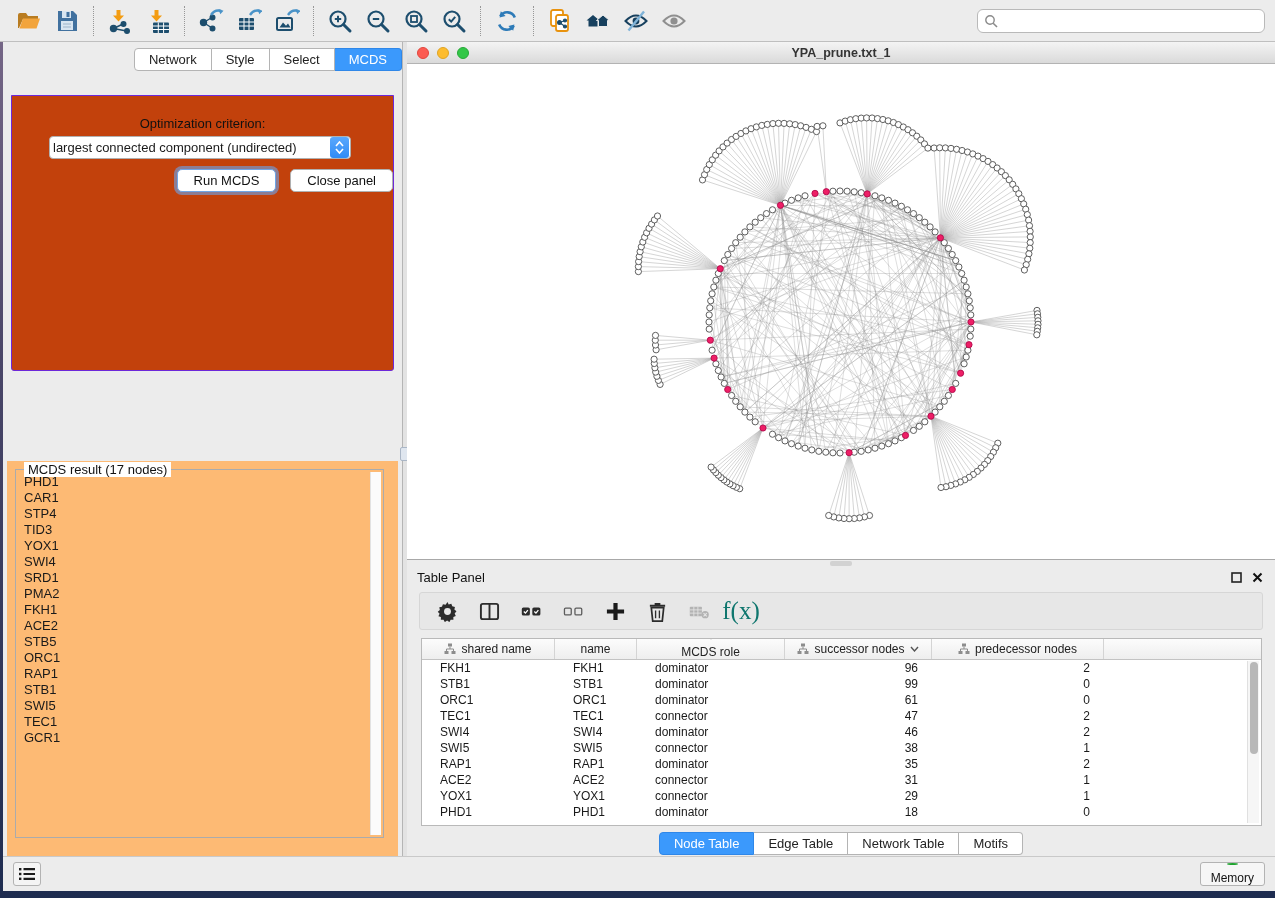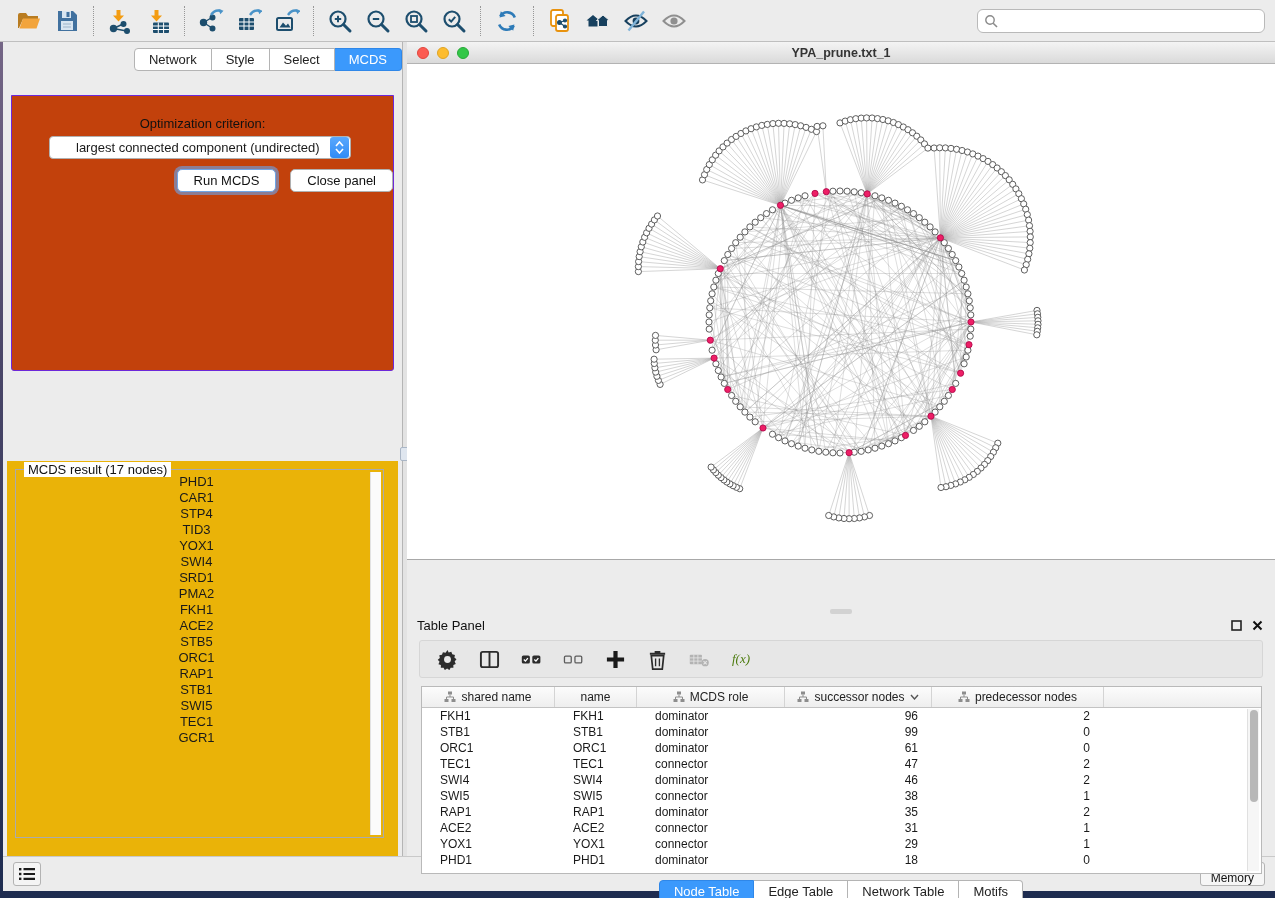--- a/index.html
+++ b/index.html
@@ -32,28 +32,28 @@
   .seg .tab{min-width:55px;padding:3px 14px;font-size:13px;background:#fff;border:1px solid #b4b4b4;
     border-left:none;text-align:center;color:#222;}
   .seg .tab:first-child{border-left:1px solid #b4b4b4;border-radius:4px 0 0 4px;}
   .seg .tab:last-child{border-radius:0 4px 4px 0;}
   .seg .tab.active{background:#3b99fc;border-color:#2f87e8;color:#fff;}
   .tabcontent{position:absolute;left:8px;right:8px;top:53px;height:276px;background:#c2410c;
     border:1px solid #6d28d9;border-radius:0 0 3px 3px;}
   .critlabel{text-align:center;font-size:13px;margin-top:20px;color:#111;}
   .dropdown{position:absolute;left:37px;right:42px;top:40px;height:23px;background:#fff;border:1px solid #b0b0b0;
     border-radius:4px;display:flex;align-items:center;font-size:13px;}
-  .dropdown .val{flex:1;padding-left:26px;white-space:nowrap;overflow:hidden;}
+  .dropdown .val{flex:1;padding-left:3px;white-space:nowrap;overflow:hidden;}
   .stepper{width:19px;height:21px;background:linear-gradient(#5aa8fd,#2f8bf5);border-radius:3px;margin-right:1px;
     display:flex;flex-direction:column;align-items:center;justify-content:center;gap:1px;}
   .btnrow{position:absolute;top:73px;left:0;right:0;display:flex;justify-content:flex-end;gap:14px;}
   .pushbtn{background:#fff;border:1px solid #b0b0b0;border-radius:5px;font-size:13px;padding:3px 16px;
     font-family:inherit;color:#111;}
   .pushbtn.focus{box-shadow:0 0 0 3px rgba(105,165,240,.6);border-color:#6fa6e8;}
-  .resultarea{position:absolute;left:4px;right:4px;top:419px;bottom:0;background:#eab308;text-align:center;}
+  .resultarea{position:absolute;left:4px;right:4px;top:419px;bottom:0;background:#fdba74;}
   .groupbox{position:absolute;left:8px;right:14px;top:8px;bottom:18px;border:1px solid #ababab;}
   .grouptitle{position:absolute;top:-8px;left:8px;background:#fff;padding:0 4px;font-size:13px;color:#111;}
   .mcdslist{position:absolute;inset:4px 14px 2px 4px;overflow:hidden;font-size:13px;line-height:16px;}
   .mcdslist div{padding-left:4px;}
   .vtrack{position:absolute;top:2px;bottom:2px;right:2px;width:11px;background:#fbfbfb;border-left:1px solid #e2e2e2;}
   
   .vsplit{width:4px;background:#e3e3e3;position:relative;}
   .vsplit .grip{position:absolute;top:405px;left:-3px;width:9px;height:14px;background:#dfe6ef;border:1px solid #aab6c6;border-radius:2px;}
   
   .rightcol{flex:1;display:flex;flex-direction:column;min-width:0;}
@@ -62,27 +62,27 @@
     display:flex;align-items:center;position:relative;}
   .lights{display:flex;gap:8px;margin-left:10px;}
   .light{width:12px;height:12px;border-radius:50%;}
   .light.red{background:#fc5b52;border:1px solid #e2463d;}
   .light.yellow{background:#fdbc2e;border:1px solid #e0a423;}
   .light.green{background:#33c748;border:1px solid #27a938;}
   .nettitle .title{position:absolute;left:0;right:0;text-align:center;font-size:12.5px;font-weight:700;color:#333;}
   .netcanvas{flex:1;background:#fff;position:relative;}
   .netcanvas svg{position:absolute;inset:0;}
   
-  .tpanel{flex:1;background:#ececec;position:relative;margin-top:48px;}
+  .tpanel{flex:1;background:#ececec;position:relative;}
   .draghandle{position:absolute;top:1px;left:50%;width:22px;height:5px;margin-left:-11px;background:#d2d2d2;border-radius:2px;}
   .ttoolbar{position:absolute;left:12px;right:12px;top:32px;height:38px;background:#e7e7e7;border:1px solid #d6d6d6;
     border-radius:3px;display:flex;align-items:center;gap:8px;padding:0 10px;}
   .ttbtn{width:34px;height:30px;display:flex;align-items:center;justify-content:center;border-radius:3px;}
   .ttbtn svg{width:21px;height:21px;}
-  .fx{font-family:"Liberation Serif",serif;font-style:italic;font-size:13px;color:#4d7c0f;}
+  .fx{font-family:"Liberation Serif",serif;font-size:25px;color:#0f766e;}
   .tablewrap{position:absolute;left:14px;right:13px;top:78px;height:188px;background:#fff;border:1px solid #b9b9b9;overflow:hidden;}
   .thead{display:flex;height:21px;background:linear-gradient(#fcfcfc,#eeeeee);border-bottom:1px solid #c3c3c3;}
   .th{display:flex;align-items:center;justify-content:center;gap:5px;font-size:12px;color:#222;
     border-right:1px solid #d4d4d4;overflow:hidden;}
   .trow{display:flex;height:16px;font-size:12px;align-items:center;}
   .td{padding-left:18px;overflow:hidden;white-space:nowrap;}
   .td.num{text-align:right;padding-left:0;padding-right:14px;}
   .tscroll{position:absolute;top:22px;bottom:2px;right:2px;width:12px;background:#f6f6f6;border-left:1px solid #e0e0e0;}
   .tscroll .thumb{position:absolute;top:1px;left:2px;width:8px;height:92px;background:#b8b8b8;border-radius:4px;}
   .btabs{position:absolute;left:0;right:0;top:272px;display:flex;justify-content:center;}
@@ -1059,21 +1059,21 @@
                   <rect x="4" y="0.5" width="4" height="3" fill="#8d8d8d"></rect>
                   <rect x="0.5" y="8" width="4" height="3" fill="#8d8d8d"></rect>
                   <rect x="7.5" y="8" width="4" height="3" fill="#8d8d8d"></rect>
                   <path d="M6 3.5v2.5M2.5 8V6h7v2" stroke="#8d8d8d" fill="none"></path>
                 </svg>
                 <span>shared name</span>
               </div>
               <div class="th" style="width: 82px;">
                 <span>name</span>
               </div>
-              <div class="th" style="width: 148px;">
+              <div class="th" style="width: 148px; flex-direction: column;">
                 <svg width="12" height="12" viewBox="0 0 12 12">
                   <rect x="4" y="0.5" width="4" height="3" fill="#8d8d8d"></rect>
                   <rect x="0.5" y="8" width="4" height="3" fill="#8d8d8d"></rect>
                   <rect x="7.5" y="8" width="4" height="3" fill="#8d8d8d"></rect>
                   <path d="M6 3.5v2.5M2.5 8V6h7v2" stroke="#8d8d8d" fill="none"></path>
                 </svg>
                 <span>MCDS role</span>
               </div>
               <div class="th" style="width: 147px;">
                 <svg width="12" height="12" viewBox="0 0 12 12">

